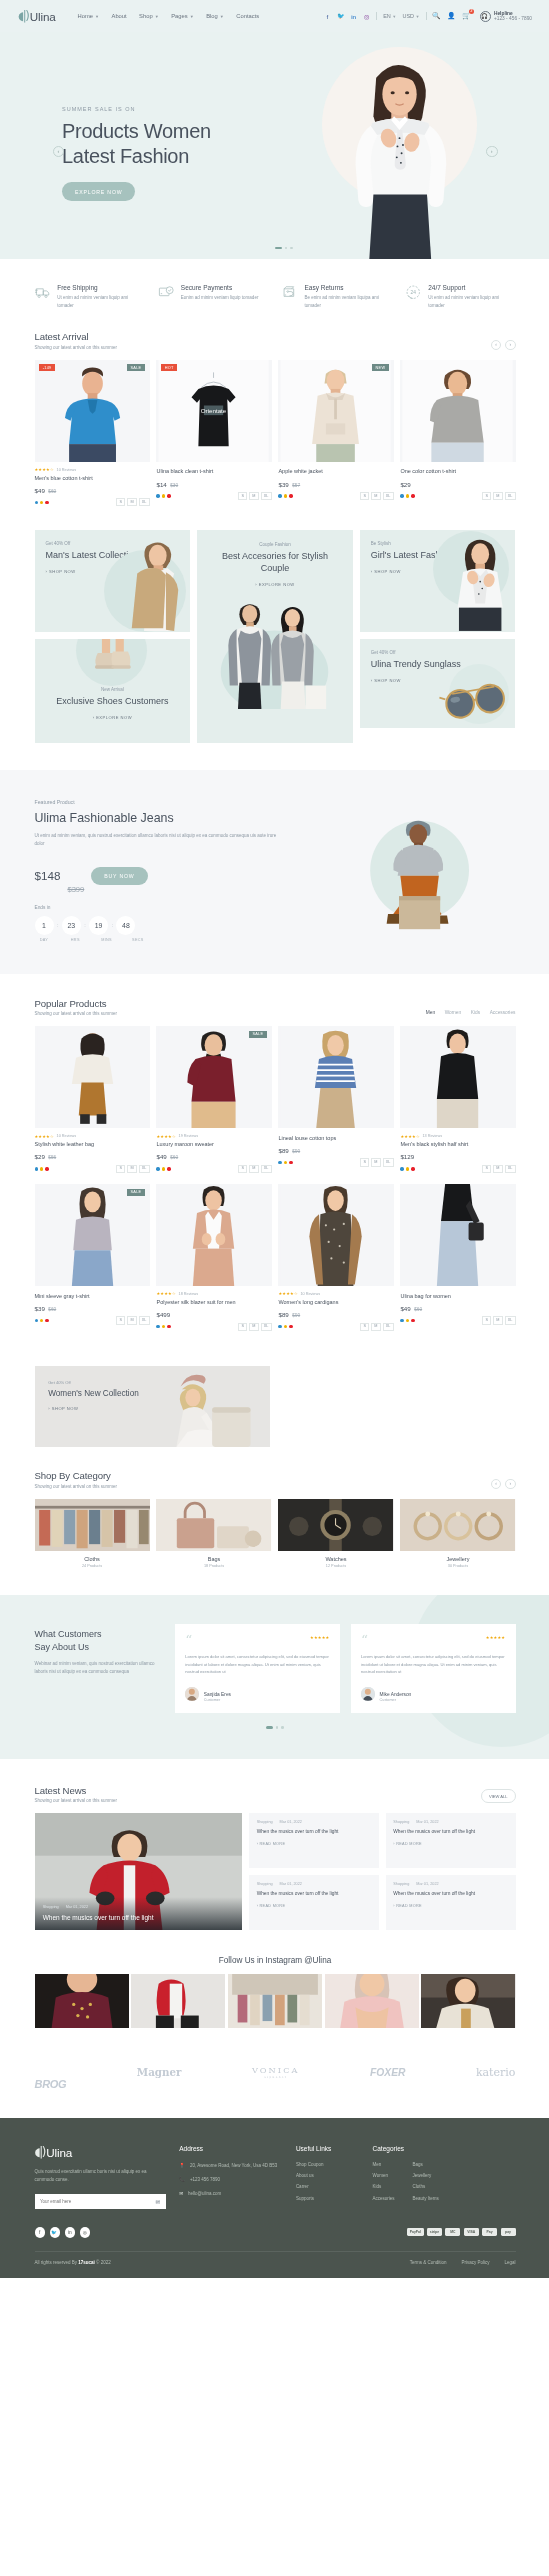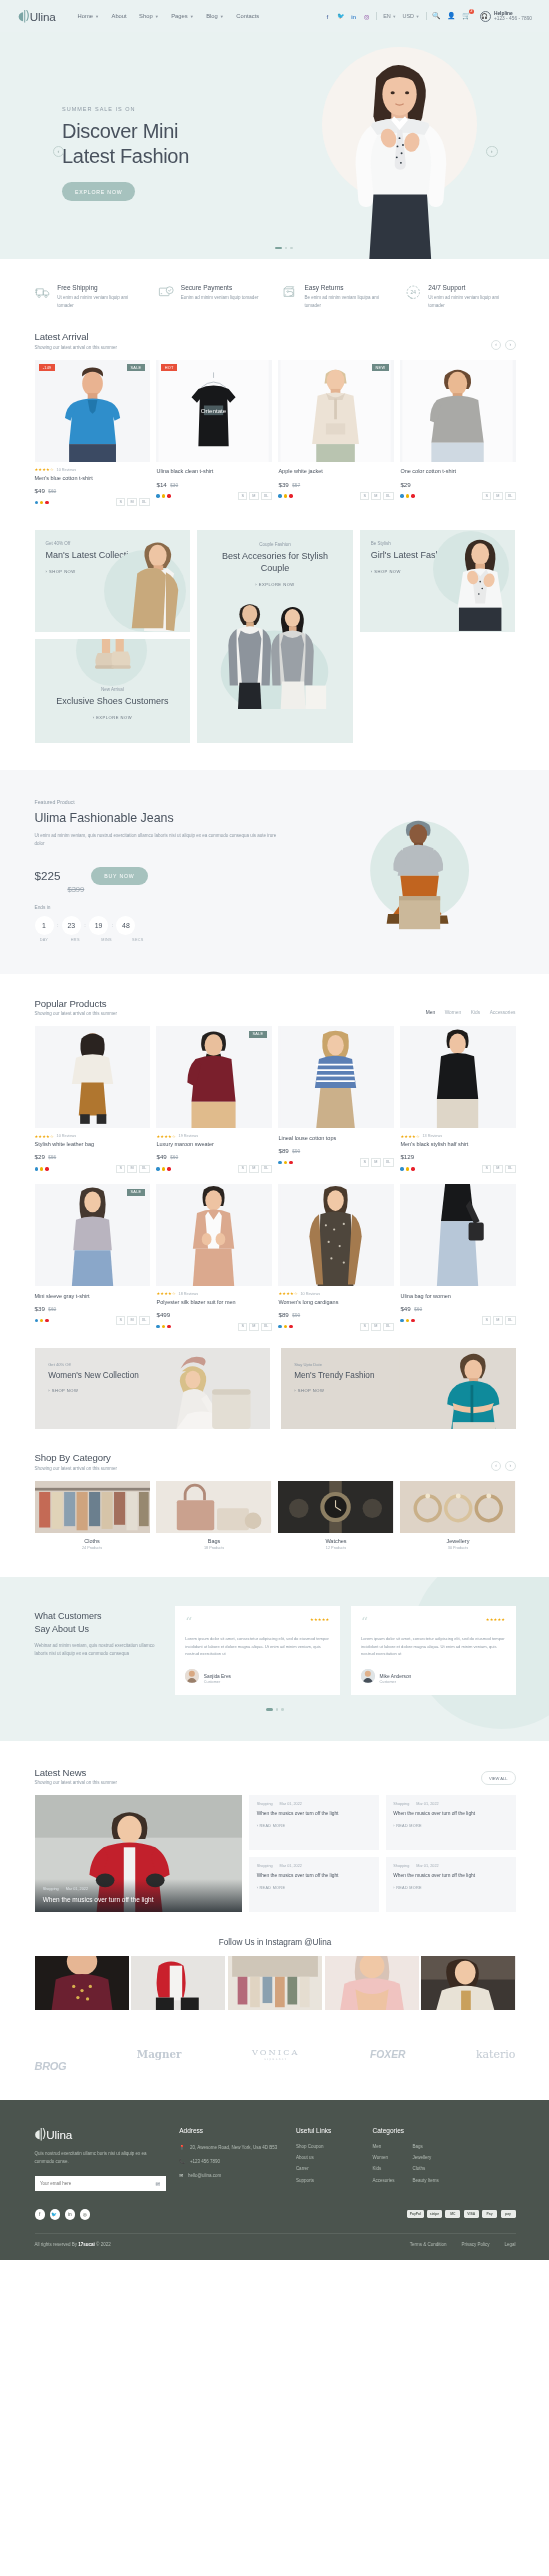--- a/index.html
+++ b/index.html
@@ -183,21 +183,21 @@
   .csep { color: #b6bec6; font-size: 5.5px; }
   .clabels { display: flex; gap: 3.4px; margin-top: 3.4px; }
   .clabels span {
     width: 19px; text-align: center; font-size: 3.8px;
     color: #a3adb6; letter-spacing: 0.3px;
   }
   .clabels .s { width: 5.5px; }
   .deal-r { flex: 1; position: relative; height: 127px; }
 
   
-  .dual { display: grid; grid-template-columns: 1fr 1fr; gap: 11px; margin-top: 17px; }
+  .dual { display: grid; grid-template-columns: 1fr 1fr; gap: 11px; margin-top: 35px; }
   .dbn { height: 81px; position: relative; overflow: hidden; padding: 13.7px; }
   .dbn.a { background: #e6e5e3; }
   .dbn.b { background: #ded9d2; }
   .dbn .mk { font-size: 4.1px; }
   .dbn .mt { font-size: 8.2px; }
 
   
   .cats { display: grid; grid-template-columns: repeat(4, 1fr); gap: 6.9px; }
   .cat-img { height: 52px; overflow: hidden; position: relative; }
   .cat-name { text-align: center; font-size: 5.5px; color: #49525e; margin-top: 5.5px; }
@@ -365,21 +365,21 @@
       </span>
     </span>
   </div>
 </div>
 
 <section class="hero">
   <div class="hero-inner">
     <div class="hero-copy">
       <div class="hero-kicker">SUMMER SALE IS ON</div>
       <h1 class="hero-title">
-        <span>Discover Mini</span><br>
+        <span>Products Women</span><br>
         <span>Latest Fashion</span>
       </h1>
       <button class="btn-pill">EXPLORE NOW</button>
     </div>
     <div class="hero-photo">
       <div class="hero-disc"></div>
       <svg class="model-a" viewBox="0 0 205 316">
         <defs>
             <clipPath id="hcp">
               <rect x="0" y="0" width="205" height="316"></rect>
@@ -698,32 +698,48 @@
         <path d="M26 74h22q4 12 0 20H24q-4-10 2-20z" fill="#ddceb9"></path>
         <path d="M48 72h22q6 12 2 22H48q-4-12 0-22z" fill="#e3d5c0"></path>
         <rect x="22" y="92" width="28" height="5" rx="2" fill="#cfc0ab"></rect>
         <rect x="46" y="92" width="28" height="5" rx="2" fill="#d6c7b2"></rect>
       </svg>
       <div class="mk">New Arrival</div>
       <div class="mt">Exclusive Shoes Customers</div>
       <a class="mlink" href="#">› EXPLORE NOW</a>
     </div>
 
+    <div class="mtile" style="height:89px">
+      <div class="circle-bg" style="width:60px;height:60px;right:6.9px;bottom:4.1px;background:#dceae7"></div>
+      <div class="mk">Get 40% Off</div>
+      <div class="mt">Ulina Trendy Sunglass</div>
+      <a class="mlink" href="#">› SHOP NOW</a>
+      <svg class="ph" style="right:2.7px;bottom:5.5px" width="76" height="43" viewBox="0 0 110 62">
+        <g transform="rotate(-10 55 31)">
+          <circle cx="33" cy="32" r="20" fill="#5d6b78" stroke="#c8a05c" stroke-width="3"></circle>
+          <circle cx="77" cy="32" r="20" fill="#5d6b78" stroke="#c8a05c" stroke-width="3"></circle>
+          <path d="M53 30h4" stroke="#c8a05c" stroke-width="3"></path>
+          <path d="M24 16h62" stroke="#c8a05c" stroke-width="2.4" fill="none"></path>
+          <path d="M13 22l-8-4" stroke="#c8a05c" stroke-width="2.4"></path>
+          <ellipse cx="27" cy="25" rx="7" ry="4" fill="#93a3ae" opacity=".6"></ellipse>
+        </g>
+      </svg>
+    </div>
 
   </section>
 </div>
 
 <section class="deal">
   <div class="deal-in">
     <div class="deal-l">
       <div class="deal-k">Featured Product</div>
       <h2 class="deal-t">Ulima Fashionable Jeans</h2>
       <p class="deal-p">Ut enim ad minim veniam, quis nostrud exercitation ullamco laboris nisi ut aliquip ex ea commodo consequa uis aute irure dolor</p>
       <div class="deal-prices">
-        <span class="deal-new">$225</span>
+        <span class="deal-new">$148</span>
         <span class="deal-old">$399</span>
         <button class="btn-pill" style="margin-top:0">BUY NOW</button>
       </div>
       <div class="ends">Ends in</div>
       <div class="count">
         <span class="cbox">1</span>
         <span class="csep">:</span>
         <span class="cbox">23</span>
         <span class="csep">:</span>
         <span class="cbox">19</span>
@@ -1039,37 +1055,20 @@
         <ellipse cx="68" cy="46" rx="11" ry="13" fill="#f0cbab"></ellipse>
         <path d="M50 30q16-16 34-4q6-8-2-12q-22-6-32 16z" fill="#c79a8e"></path>
         <path d="M54 64q20-10 34 4l22 50H44z" fill="#efedea"></path>
         <path d="M88 68l28 46-10 4-26-44z" fill="#f3f1ee"></path>
         <path d="M60 96q34-10 56 10l8 12H44z" fill="#f6f4f2"></path>
         <rect x="96" y="60" width="56" height="58" rx="5" fill="#e3ded4"></rect>
         <rect x="96" y="60" width="56" height="8" rx="4" fill="#d6cfc2"></rect>
       </svg>
       <div class="mk">Get 40% Off</div>
       <div class="mt">Women's New Collection</div>
-      <a class="mlink" href="#">› SHOP NOW</a>
-    </div>
-    <div class="dbn b">
-      <svg class="ph" style="right:0;top:0" width="117" height="81" viewBox="0 0 170 118">
-        <rect width="170" height="118" fill="#ded9d2"></rect>
-        <path d="M94 14q16-12 30 2q4 10 0 20l-4 8h-26l-4-10q-4-14 4-20z" fill="#5a4431"></path>
-        <ellipse cx="108" cy="32" rx="13" ry="15" fill="#eec3a2"></ellipse>
-        <rect x="102" y="44" width="13" height="8" fill="#dcab88"></rect>
-        <path d="M84 54q24-12 48 0l8 64H76z" fill="#0f8a9b"></path>
-        <path d="M84 54q-14 10-14 28l30 10 4-34z" fill="#0f8a9b"></path>
-        <path d="M132 54q14 10 14 28l-30 10-4-34z" fill="#0f8a9b"></path>
-        <path d="M78 80q28 12 60 0l-4 10q-26 10-54 0z" fill="#eec3a2"></path>
-        <rect x="104" y="54" width="4" height="60" fill="#0a707e"></rect>
-        <rect x="78" y="108" width="62" height="10" fill="#ded8cd"></rect>
-      </svg>
-      <div class="mk">Stay Upto Date</div>
-      <div class="mt">Men's Trendy Fashion</div>
       <a class="mlink" href="#">› SHOP NOW</a>
     </div>
   </section>
 
   <section style="padding-top:23.4px">
     <div class="sec-head">
       <div>
         <h2>Shop By Category</h2>
         <p>Showing our latest arrival on this summer</p>
       </div>

